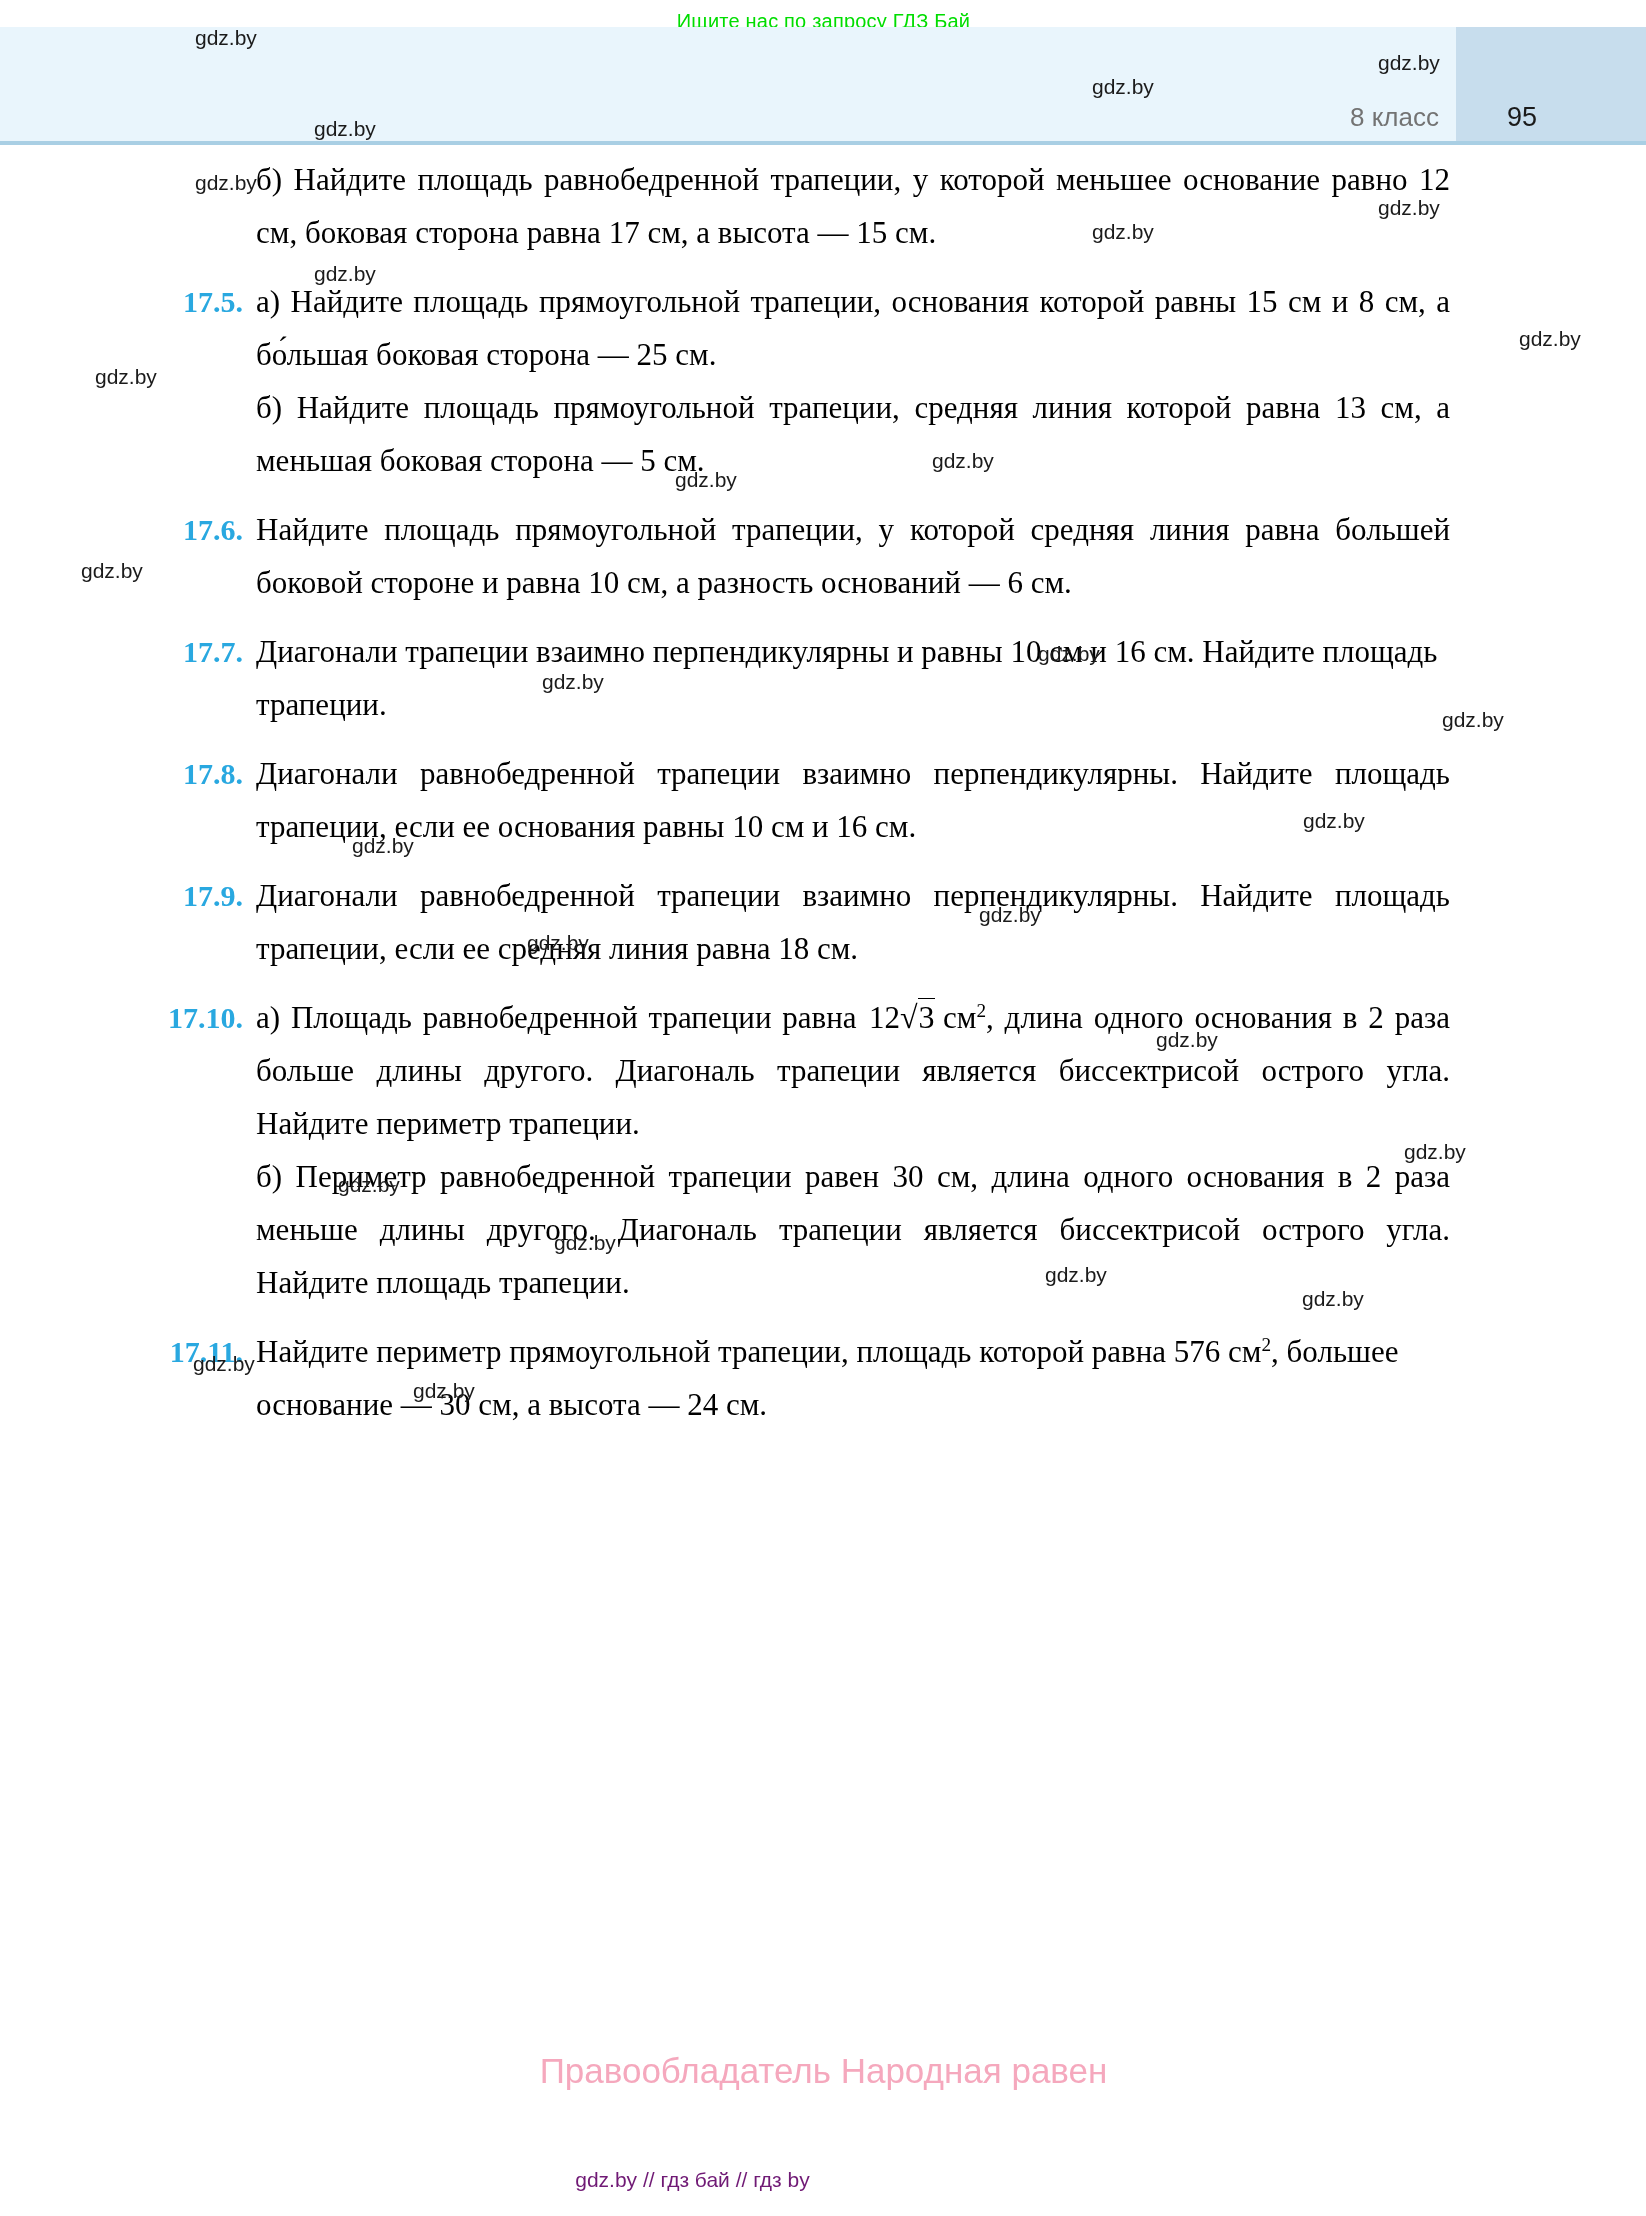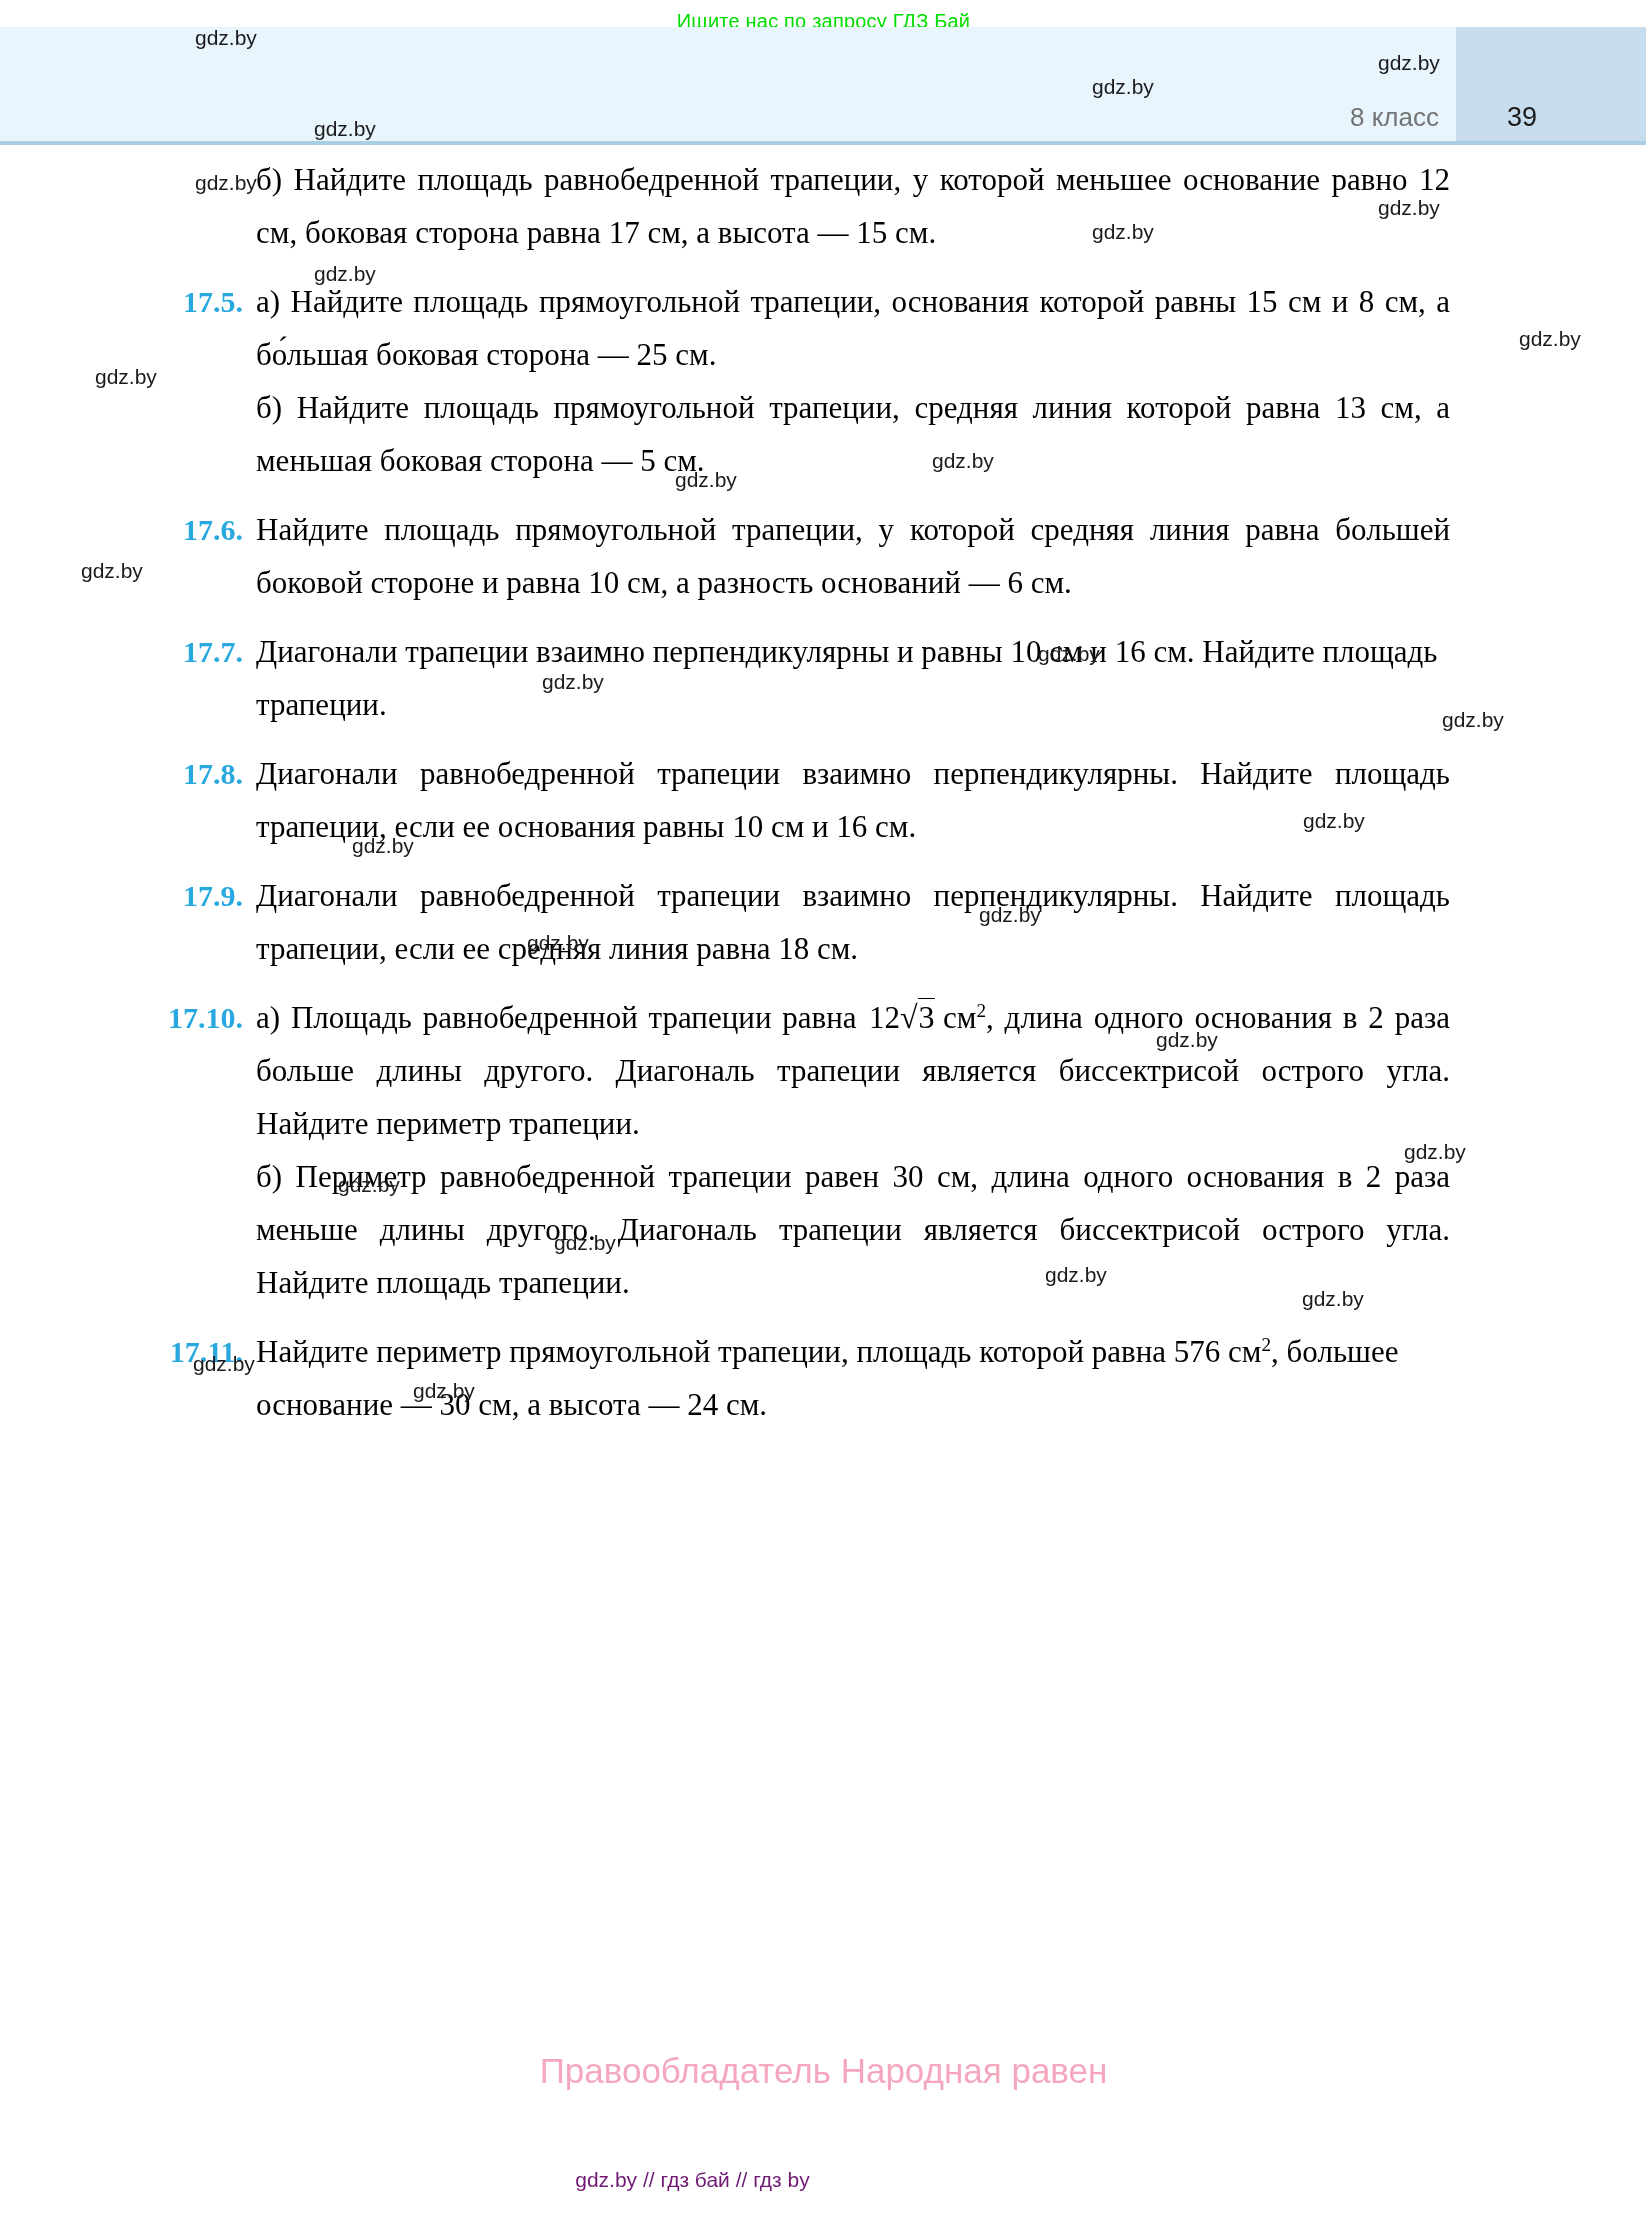--- a/index.html
+++ b/index.html
@@ -161,21 +161,21 @@
 </head>
 <body>
 
 <div class="promo-strip">
   <span class="promo-text">Ищите нас по запросу ГДЗ Бай</span>
 </div>
 
 <div class="page-header">
   <div class="header-right-block"></div>
   <div class="header-grade">8 класс</div>
-  <div class="header-pageno">39</div>
+  <div class="header-pageno">95</div>
 
   <span class="wm wm-header" style="left:195px; top:-0.8px;">gdz.by</span>
   <span class="wm wm-header" style="left:1378px; top:24px;">gdz.by</span>
   <span class="wm wm-header" style="left:1092px; top:48px;">gdz.by</span>
   <span class="wm wm-header" style="left:314px; top:90px;">gdz.by</span>
 </div>
 
 <div class="exercise-list">
 
   <div class="exercise">

